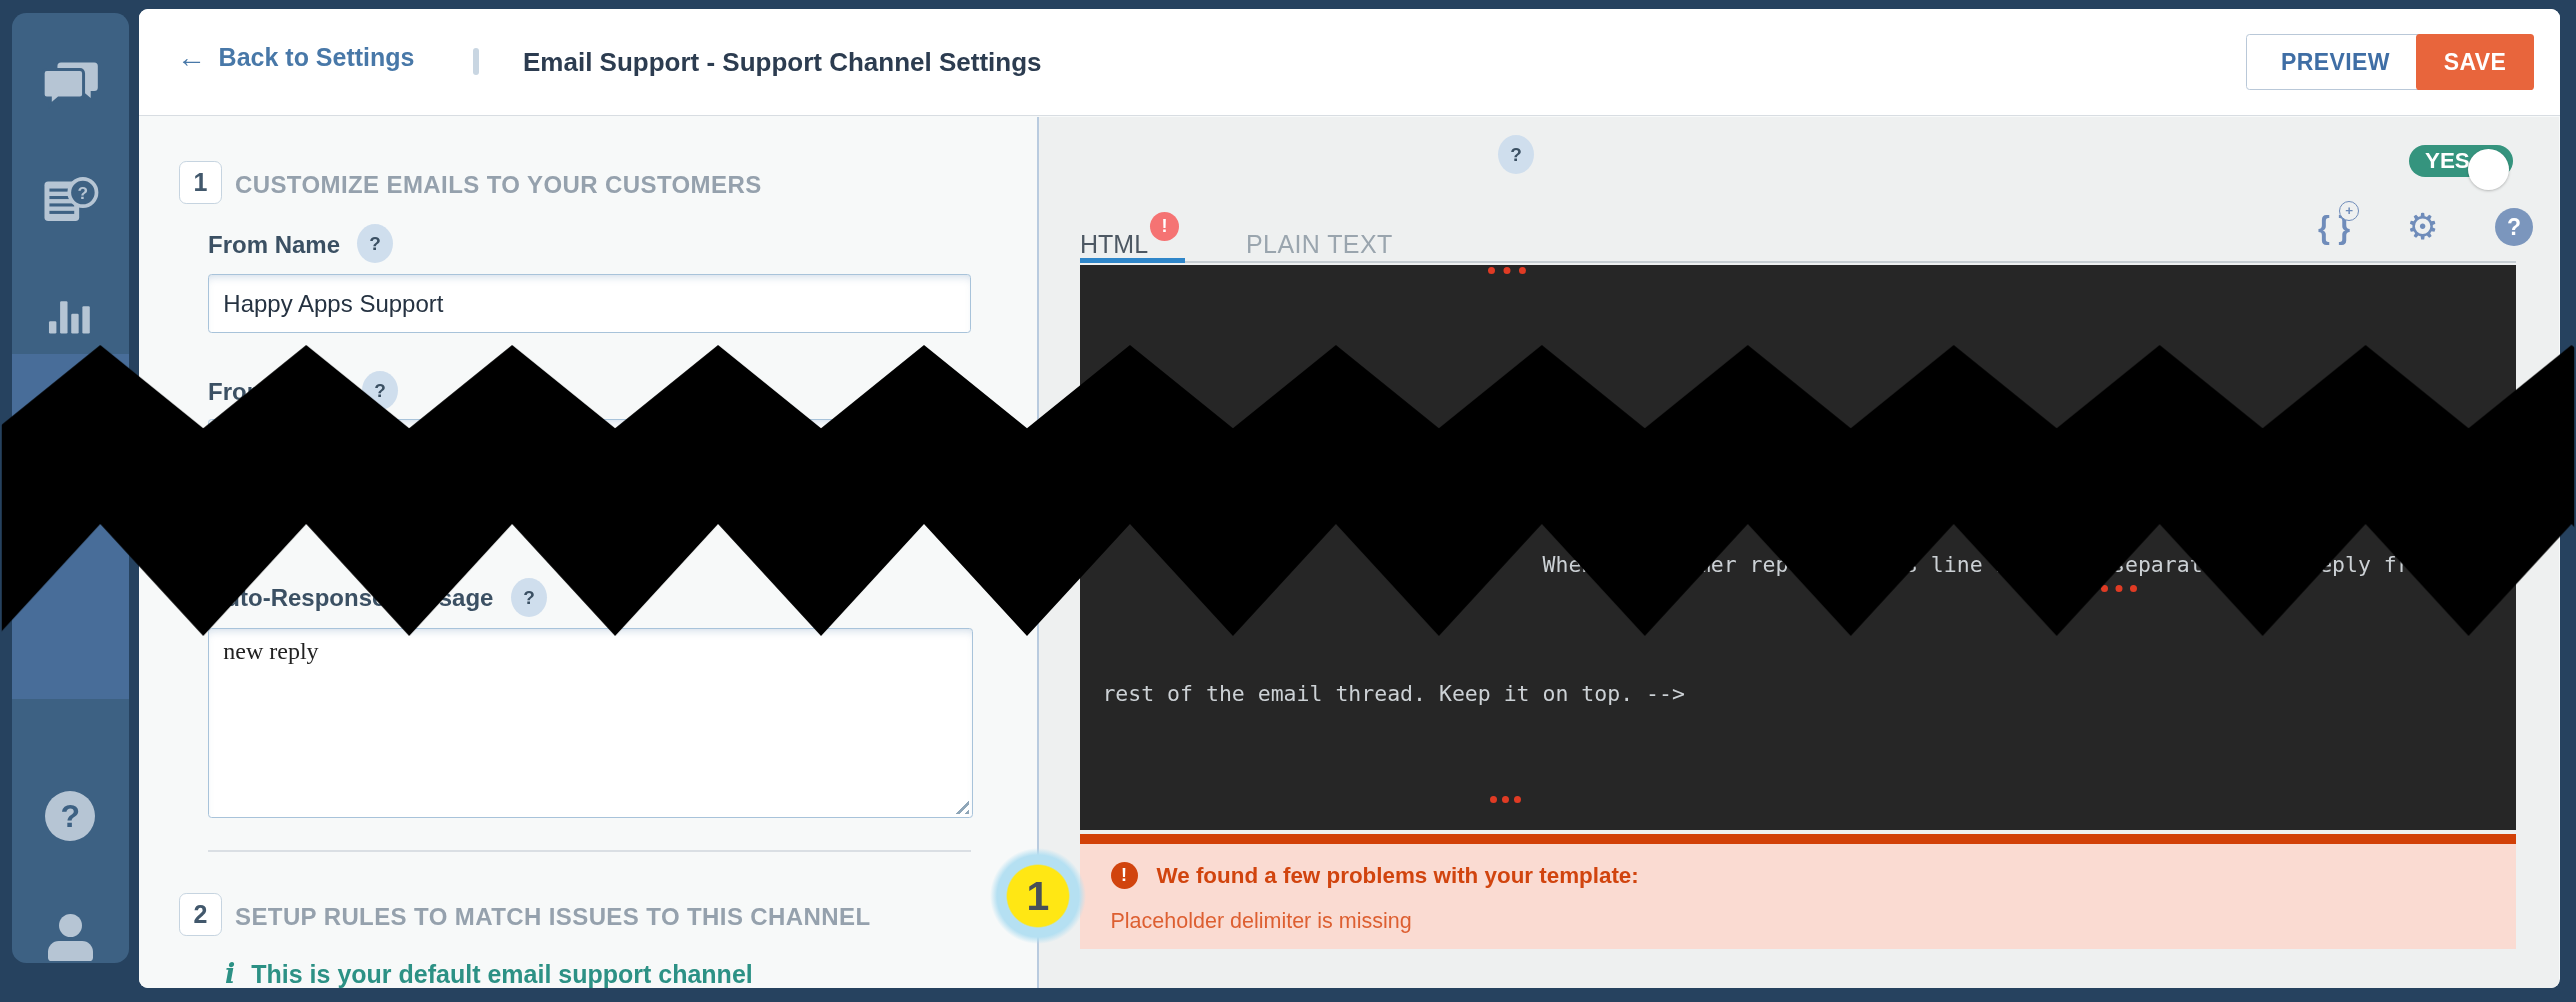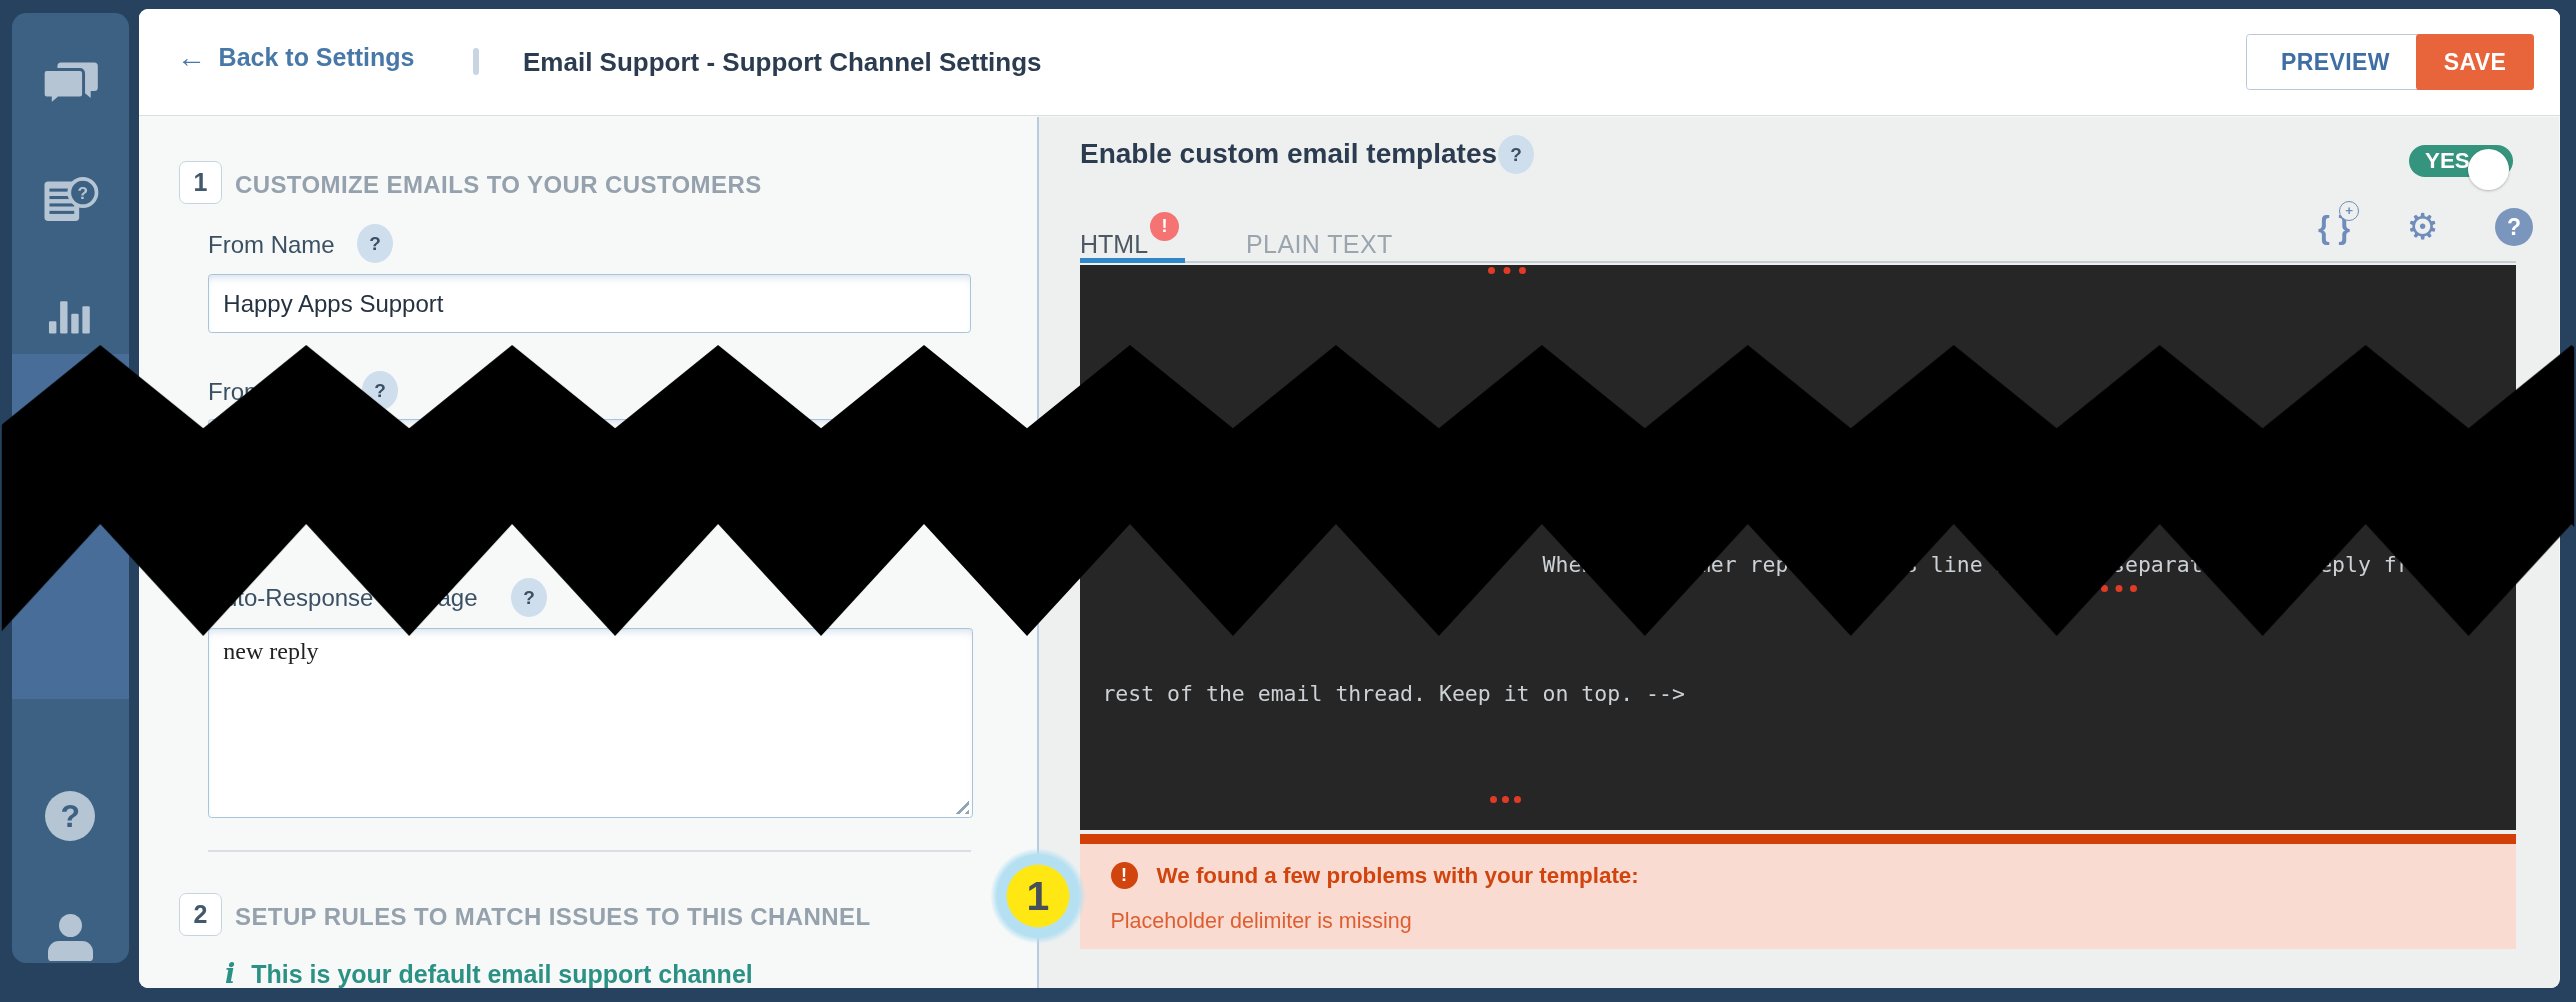--- a/index.html
+++ b/index.html
@@ -35,21 +35,21 @@
     border:none;border-radius:3.6px;color:#fff;font-weight:bold;font-size:23px;
     display:flex;align-items:center;justify-content:center;letter-spacing:0.4px;}
   
   .left-panel{position:absolute;left:0;top:108px;width:898px;height:872px;background:#f7f9f9;}
   .right-panel{position:absolute;left:898px;top:108px;width:1522px;height:872px;background:#eef0f0;}
   .v-divider{position:absolute;left:898px;top:108px;width:1.8px;height:872px;background:#b9cbdf;}
   
   .num-box{position:absolute;width:41px;height:41px;background:#fff;border:1.8px solid #c6d4e0;border-radius:7.2px;
     color:#42586c;font-weight:bold;font-size:25px;display:flex;align-items:center;justify-content:center;}
   .sec-title{position:absolute;color:#95a1ad;font-weight:bold;font-size:24px;letter-spacing:0.4px;}
-  .fld-label{position:absolute;color:#3b5063;font-weight:normal;font-size:24px;}
+  .fld-label{position:absolute;color:#3b5063;font-weight:bold;font-size:24px;}
   .help-badge{position:absolute;width:36px;height:39px;background:#cfdeed;border-radius:50%;
     color:#3b5063;font-weight:bold;font-size:19px;display:flex;align-items:center;justify-content:center;}
   .txt-input{position:absolute;height:59px;width:763px;left:69px;background:#fff;
     border:1.8px solid #a8c3da;border-radius:3.6px;font-size:24px;color:#253241;padding:0 14.3px;
     box-shadow:inset 0 6.3px 8px -4.5px rgba(100,140,180,.3);
     font-family:"Liberation Sans",sans-serif;box-sizing:border-box;}
   .txt-area{position:absolute;left:69px;width:765px;height:190px;background:#fff;
     border:1.8px solid #a8c3da;border-radius:3.6px;font-size:24px;color:#222;padding:9px 14.3px;
     box-shadow:inset 0 6.3px 8px -4.5px rgba(100,140,180,.3);resize:none;
     font-family:Liberation Serif, serif;box-sizing:border-box;}
@@ -182,21 +182,20 @@
   <div class="h-divider"></div>
 
   <div class="num-box" style="left:40px;top:884px;">2</div>
   <div class="sec-title" style="left:96px;top:894px;">SETUP RULES TO MATCH ISSUES TO THIS CHANNEL</div>
 
   <div class="info-note">
     <span class="info-i">i</span>
     <span>This is your default email support channel</span>
   </div>
 
-  <div class="enable-title">Enable custom email templates</div>
   <div class="help-badge" style="left:1359px;top:126px;">?</div>
 
   <div class="toggle">
     <span class="toggle-label">YES</span>
     <span class="toggle-knob"></span>
   </div>
 
   <div class="tab tab-html">HTML</div>
   <div class="tab-badge">!</div>
   <div class="tab tab-plain">PLAIN TEXT</div>

